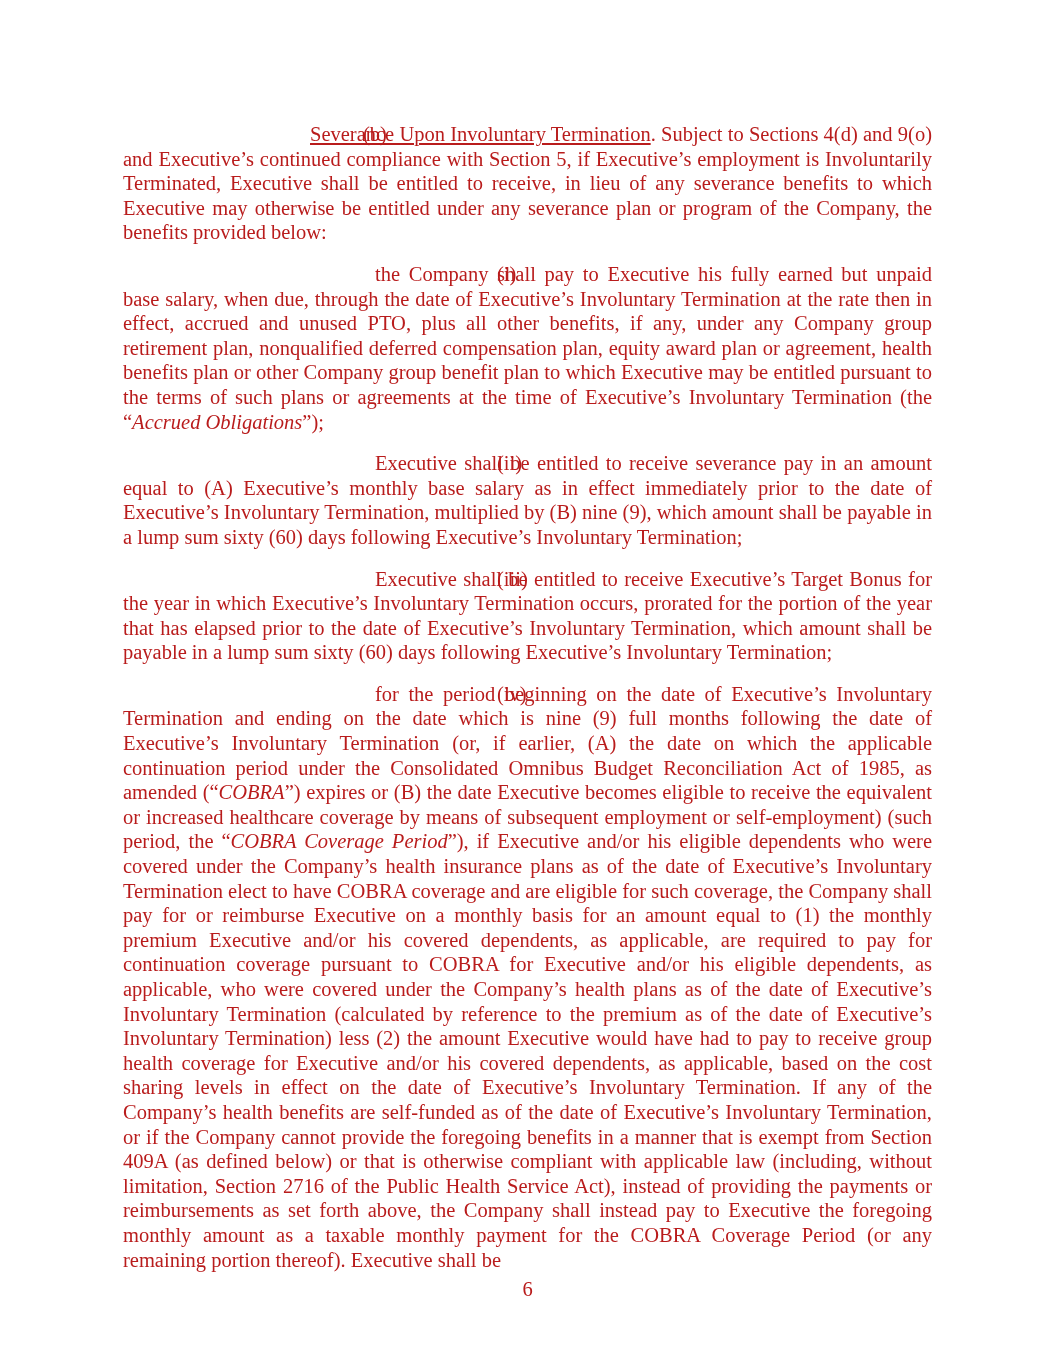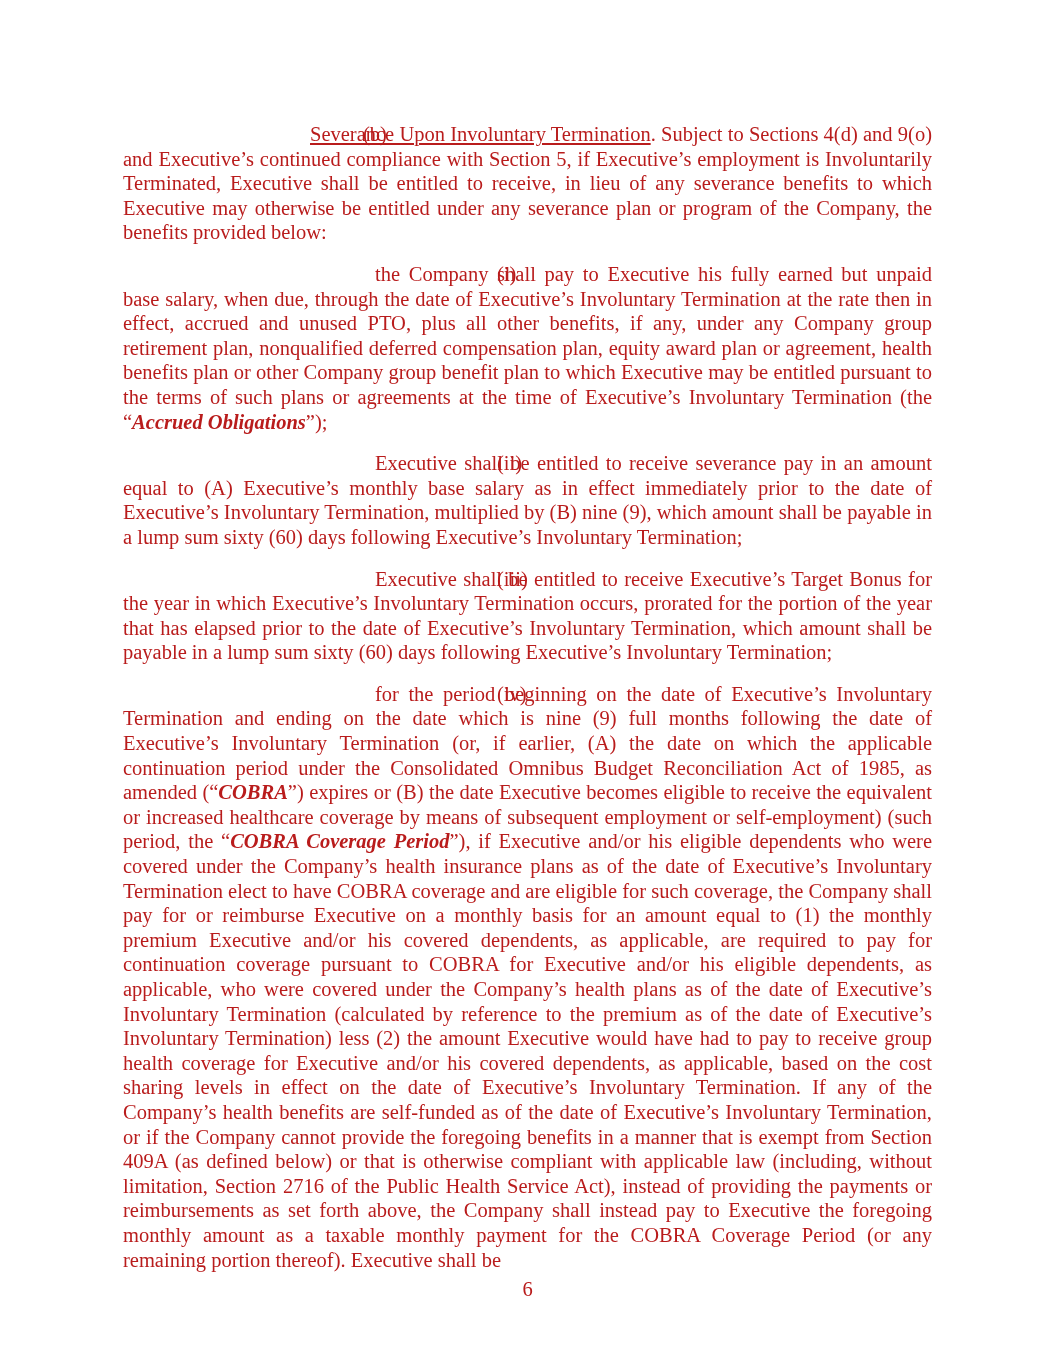--- a/index.html
+++ b/index.html
@@ -26,21 +26,21 @@
   }
   .para {
     margin: 0 0 17px 0;
     text-align: justify;
   }
   .indent-b { text-indent: 120px; }
   .indent-sub { text-indent: 187px; }
   .label-b { display: inline-block; width: 67px; }
   .label-sub { display: inline-block; width: 65px; }
   .u { text-decoration: underline; }
-  .term { font-weight: bold; font-style: italic; margin-top: 30px; }
+  .term { font-weight: normal; font-style: italic; margin-top: 30px; }
   .pagenum {
     position: absolute;
     top: 1277px;
     left: 0;
     width: 100%;
     text-align: center;
   }
 </style>
 </head>
 <body>

